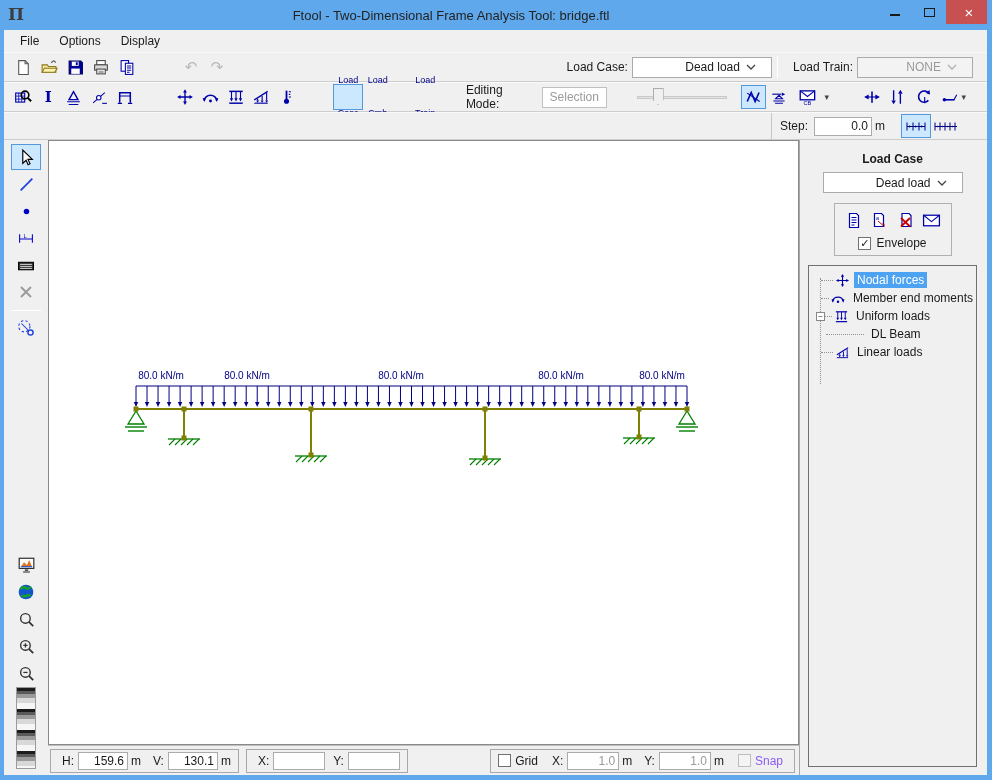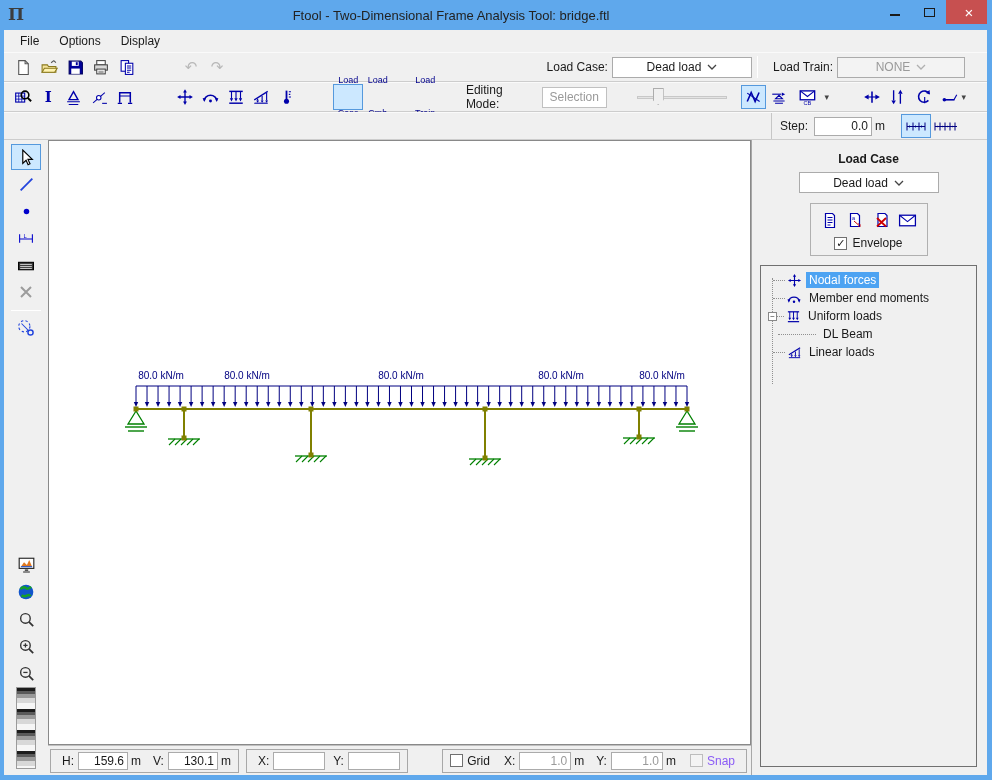--- a/index.html
+++ b/index.html
@@ -24,21 +24,21 @@
   .toolbar { display:flex; align-items:center; background:#F0F0F0; border-top:1px solid #fafafa; border-bottom:1px solid #cdcdcd; flex:0 0 auto; }
   .tb1 { height:30px; padding:0 6px; }
   .tb2 { height:30px; padding:0 6px; }
   .tb3 { height:28px; padding:0; }
   .tbtn { width:26px; height:24px; display:flex; align-items:center; justify-content:center; border:1px solid transparent; }
   .tbtn.on { background:#CCE8FF; border:1px solid #5599DD; }
   .tbtn svg { display:block; }
   .gray-arrow { font-size:15px; color:#b8b8b8; }
   .vsep { width:1px; height:22px; background:#c6c6c6; border-right:1px solid #ffffff; margin:0 5px; }
   .lbl { margin:0 4px 0 10px; }
-  .combo { display:flex; align-items:center; justify-content:center; background:#fff; border:1px solid #ABABAB; height:21px; padding:0 15px; }
+  .combo { display:flex; align-items:center; justify-content:flex-end; background:#fff; border:1px solid #ABABAB; height:21px; padding:0 15px; }
   .combo.disabled { background:#F3F3F3; color:#9a9a9a; }
   .chev { margin-left:6px; }
   .lcb { display:flex; flex-direction:column; align-items:center; justify-content:center; font-size:9px; line-height:1.05; color:#00008B; width:30px; height:26px; border:1px solid transparent;gap:23px; }
   .lcb.on { background:#CCE8FF; border:1px solid #5599DD; }
   .editbox { width:66px; height:21px; background:#fff; border:1px solid #c0c0c0; color:#9a9a9a; display:flex; align-items:center; justify-content:center; }
   .slider { position:relative; width:92px; height:20px; margin:0 14px 0 30px; }
   .slider .track { position:absolute; top:9px; left:0; right:0; height:3px; background:#e4e4e4; border:1px solid #c8c8c8; }
   .slider .thumb { position:absolute; top:1px; left:16px; width:11px; height:17px; background:#f0f0f0; border:1px solid #adadad; clip-path:polygon(0 0,100% 0,100% 70%,50% 100%,0 70%); }
   .stepgrp { margin-left:auto; width:216px; height:100%; border-left:1px solid #c6c6c6; display:flex; align-items:center; padding-left:8px; }
   .stepinput { width:58px; height:19px; border:1px solid #ABABAB; background:#fff; text-align:right; padding:0 3px; display:flex; align-items:center; justify-content:flex-end; }
@@ -47,21 +47,21 @@
   .toolcol { width:44px; background:#F0F0F0; display:flex; flex-direction:column; align-items:center; padding-top:4px; flex:0 0 auto; }
   .sbtn { width:30px; height:26px; display:flex; align-items:center; justify-content:center; border:1px solid transparent; margin-bottom:1px; }
   .sbtn.on { background:#CCE8FF; border:1px solid #5599DD; }
   .hsep { width:30px; height:1px; background:#c6c6c6; border-bottom:1px solid #fff; margin:4px 0; }
   .spacer { flex:1; }
   .zoomstrip { width:20px; height:82px; border:1px solid #9a9a9a; margin-bottom:6px;
     background:repeating-linear-gradient(180deg,#1c1c1c 0 3px,#5a5a5a 3px 6px,#9a9a9a 6px 10px,#d8d8d8 10px 15px,#f6f6f6 15px 21px); }
   .center-stack { flex:1; display:flex; flex-direction:column; min-width:0; }
   .canvas-wrap { flex:1; background:#fff; border:1px solid #898989; margin:0; position:relative; overflow:hidden; }
   
-  .rightpanel { width:236px; flex:0 0 auto; background:#F0F0F0; border-left:1px solid #a8a8a8; display:flex; flex-direction:column; padding:8px 10px 8px 8px; }
+  .rightpanel { width:188px; flex:0 0 auto; background:#F0F0F0; border-left:1px solid #a8a8a8; display:flex; flex-direction:column; padding:8px 10px 8px 8px; }
   .rp-title { text-align:center; font-weight:bold; font-size:12px; margin:4px 0 6px; }
   .rp-combo { width:140px; margin:0 auto 10px; }
   .rp-groupbox { width:118px; margin:0 auto; border:1px solid #b0b0b0; padding:6px 4px 5px; display:flex; flex-direction:column; align-items:center; }
   .rp-iconrow { display:flex; gap:4px; margin-bottom:6px; }
   .rp-ibtn { width:22px; height:20px; display:flex; align-items:center; justify-content:center; }
   .cbrow { display:flex; align-items:center; gap:5px; }
   .cb { width:13px; height:13px; background:#fff; border:1px solid #707070; display:flex; align-items:center; justify-content:center; font-size:11px; line-height:1; color:#111; }
   .cb.disabled { border-color:#bdbdbd; background:#f4f4f4; }
   .treebox { flex:1; border:1px solid #707070; margin-top:9px; position:relative; padding-top:5px; overflow:hidden; }
   .trunk { position:absolute; left:11px; top:12px; height:106px; border-left:1px dotted #909090; }
@@ -155,21 +155,21 @@
 
     <span class="lbl" style="margin-left:auto">Load Case:</span>
     <div class="combo" style="width:140px">
       <span>Dead load</span>
       <svg class="chev" width="10" height="6" viewBox="0 0 10 6">
           <path d="M1 1l4 4 4-4" stroke="#444" fill="none" stroke-width="1.3"></path>
         </svg>
     </div>
     <div class="vsep"></div>
     <span class="lbl">Load Train:</span>
-    <div class="combo disabled" style="width:128px;margin-right:16px">
+    <div class="combo disabled" style="width:116px;margin-right:8px">
       <span>NONE</span>
       <svg class="chev" width="10" height="6" viewBox="0 0 10 6">
           <path d="M1 1l4 4 4-4" stroke="#b0b0b0" fill="none" stroke-width="1.3"></path>
         </svg>
     </div>
   </div>
 
   <div class="toolbar tb2">
     <div class="tbtn">
       <svg width="18" height="18" viewBox="0 0 16 16">

